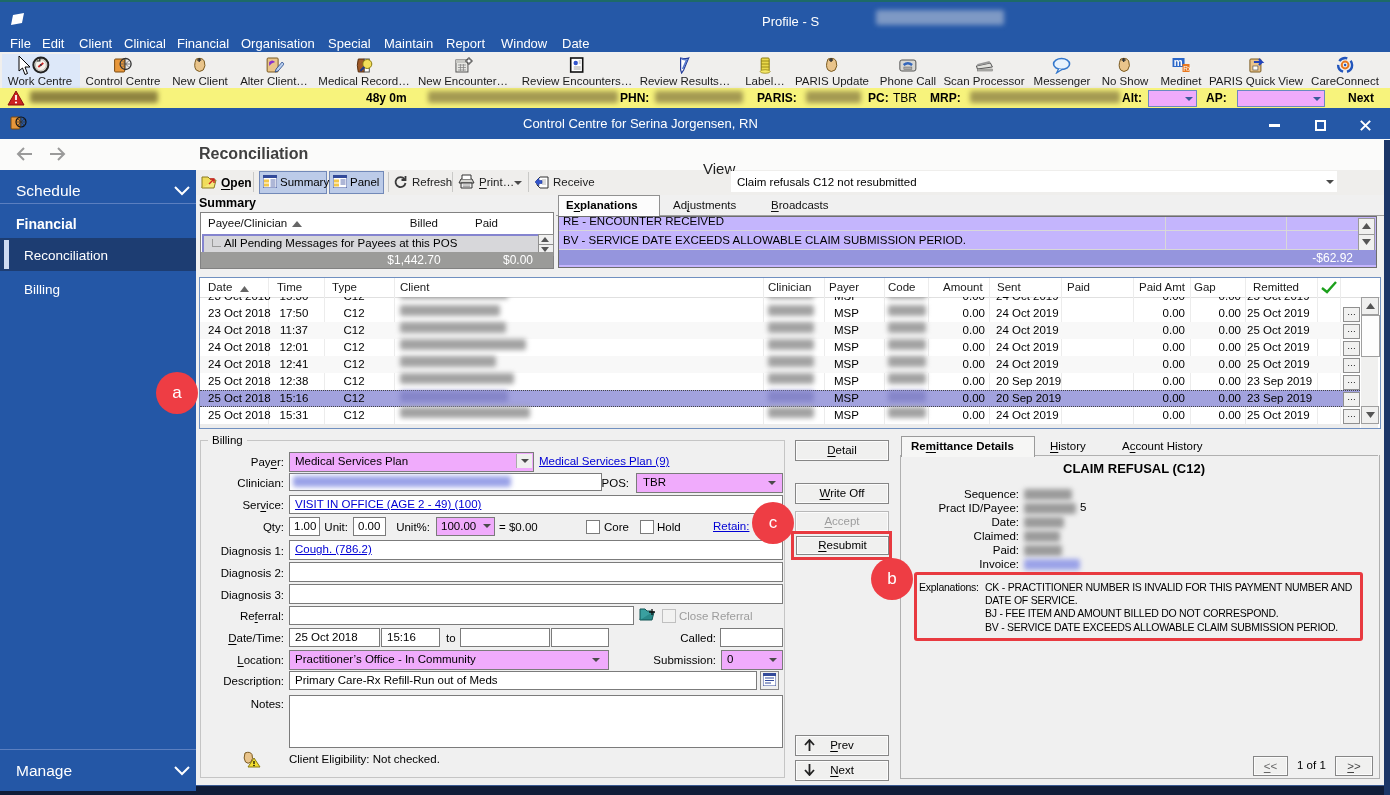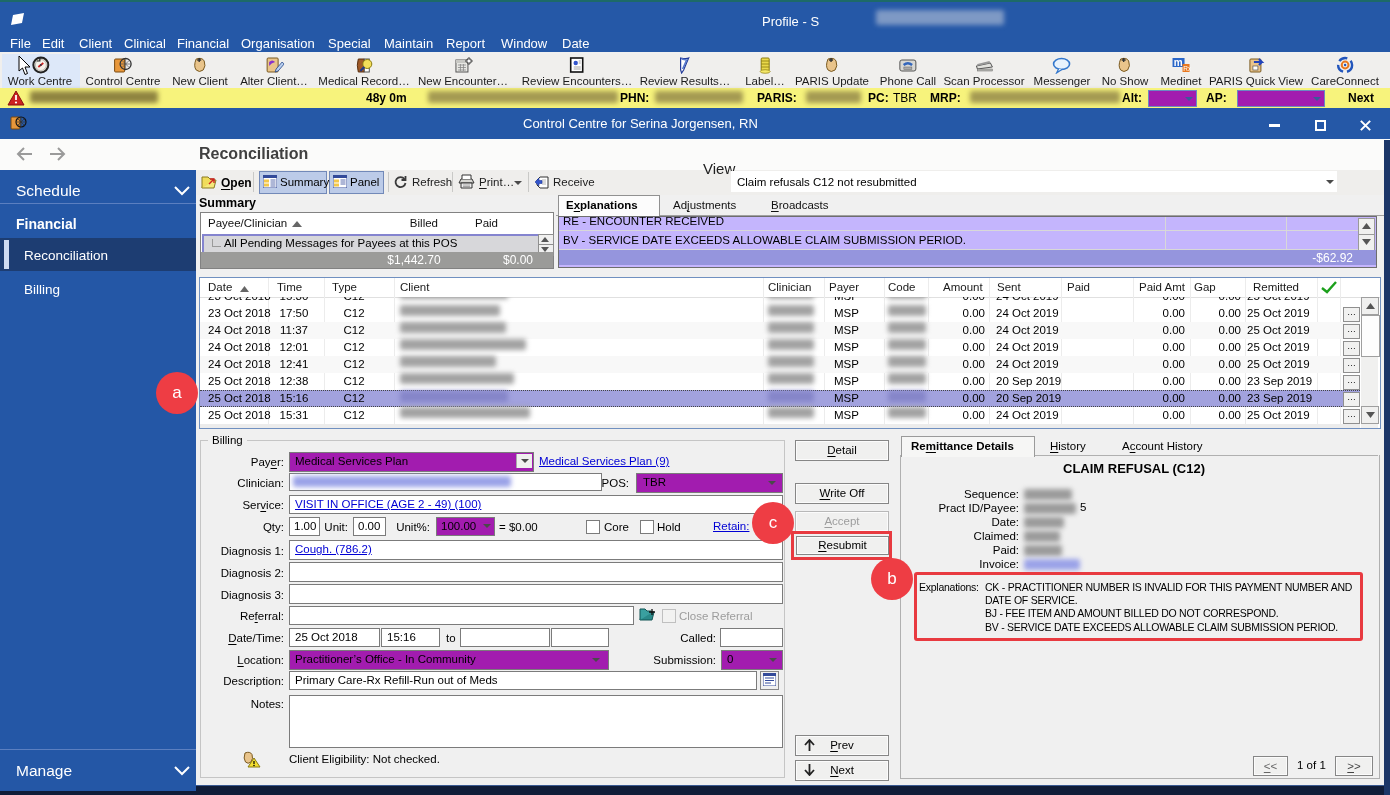--- a/index.html
+++ b/index.html
@@ -1,21 +1,21 @@
 <!DOCTYPE html>
 <html><head><meta charset="utf-8"><style>
 html,body{margin:0;padding:0;background:#fff}
 #pg{position:relative;width:1390px;height:795px;overflow:hidden;font-family:"Liberation Sans",sans-serif;background:#f0f0f0}
 .a{position:absolute}
 .lbl{position:absolute;font-size:11.5px;color:#000;text-align:right;white-space:nowrap}
 .in{position:absolute;background:#fff;border:1px solid #7b7b7b;font-size:11.5px;color:#000;white-space:nowrap;overflow:hidden}
 .lnk{color:#0000d4;text-decoration:underline}
 .blur{position:absolute;filter:blur(2.5px);border-radius:2px}
 .btn{position:absolute;background:#f0f0ef;border:1px solid #868686;font-size:11.5px;color:#000;text-align:center;box-shadow:inset 0 0 0 1px #fbfbfb}
-.cmb{position:absolute;background:#a21caf;border:1px solid #7b7b7b;font-size:11.5px;color:#000;white-space:nowrap}
+.cmb{position:absolute;background:#f0abfc;border:1px solid #7b7b7b;font-size:11.5px;color:#000;white-space:nowrap}
 .dar{position:absolute;width:0;height:0;border-left:4px solid transparent;border-right:4px solid transparent;border-top:4px solid #4a4a4a}
 .hc{position:absolute;font-size:11.5px;color:#1a1a1a;white-space:nowrap}
 .dots{position:absolute;width:15px;height:13px;background:#f1f1f0;border:1px solid #8f8f8f;font-size:9px;line-height:9px;text-align:center;color:#111}
 .circ{position:absolute;width:42px;height:42px;border-radius:50%;background:#ee3d44;color:#fff;font-size:17px;text-align:center;line-height:42px;z-index:40}
 u{text-underline-offset:2px}
 .ti{position:absolute;top:56px;transform:translateX(-50%);text-align:center}
 .ti div{font-size:11.5px;color:#1c1c1c;margin-top:1px;white-space:nowrap}
 .ti svg{display:block;margin:0 auto;height:18px}
 .bb{font-weight:bold;font-size:12px;color:#000}
 .row{position:absolute;left:0;width:1160px;height:17px;line-height:17px;font-size:11.5px;white-space:nowrap}

